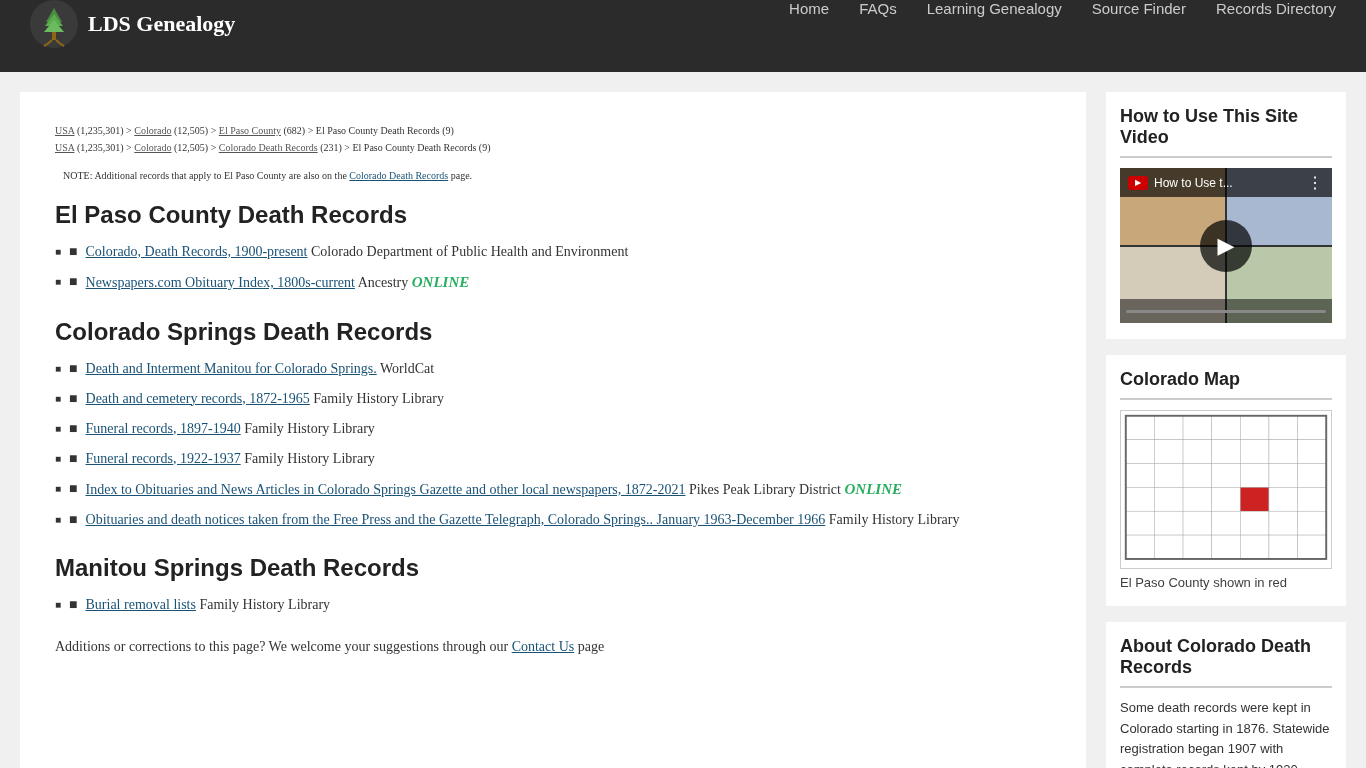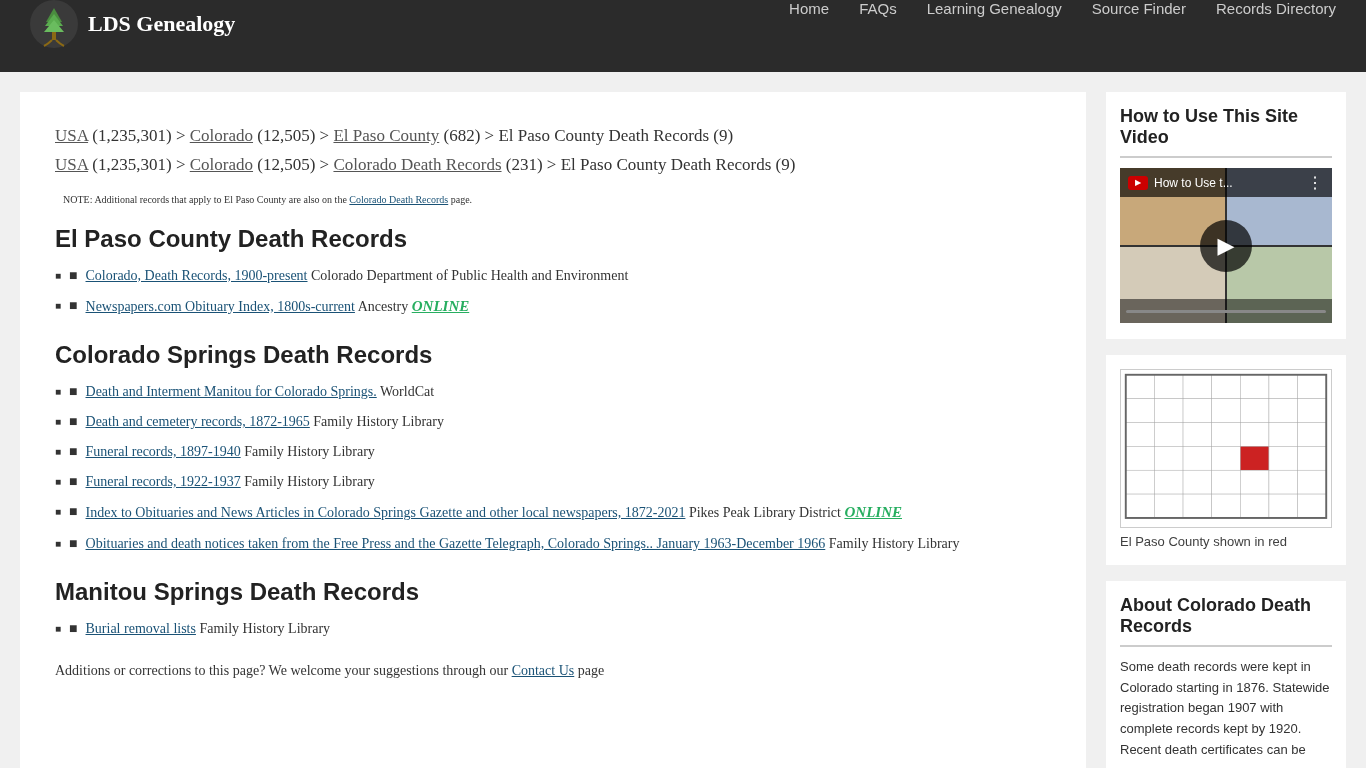--- a/index.html
+++ b/index.html
@@ -63,21 +63,21 @@
 
     
     h1.page-title {
       font-size: 34px;
       font-weight: bold;
       color: #222;
       margin-bottom: 14px;
       font-family: Arial, sans-serif;
     }
     .breadcrumbs {
-      font-size: 17px;
+      font-size: 10px;
       color: #333;
       margin-bottom: 6px;
       line-height: 1.7;
     }
     .breadcrumbs a {
       color: #555;
       text-decoration: underline;
     }
     .note-text {
       font-size: 10px;
@@ -117,21 +117,20 @@
     }
     ul.record-list a {
       color: #1a5276;
       text-decoration: underline;
     }
     .online-badge {
       color: #27ae60;
       font-style: italic;
       font-weight: bold;
       font-size: 15px;
-      text-decoration: underline;
     }
     .footer-note {
       font-size: 14px;
       margin-top: 18px;
       color: #333;
     }
     .footer-note a {
       color: #1a5276;
       text-decoration: underline;
     }
@@ -431,20 +430,21 @@
         <div class="play-btn">▶</div>
         <div class="video-bottom-bar">
           <div class="progress-bar-bg">
             <div class="progress-bar-fill"></div>
           </div>
         </div>
       </div>
     </div>
 
     <div class="sidebar-section">
+      <div class="sidebar-section-title">Colorado Map</div>
       <div class="map-container">
         
         <svg viewBox="0 0 220 160" xmlns="http://www.w3.org/2000/svg" width="100%">
 
           <rect x="5" y="5" width="210" height="150" fill="white" stroke="#999" stroke-width="1"></rect>
 
           <rect x="5" y="5" width="30" height="25" fill="white" stroke="#aaa" stroke-width="0.5"></rect>
           <rect x="35" y="5" width="30" height="25" fill="white" stroke="#aaa" stroke-width="0.5"></rect>
           <rect x="65" y="5" width="30" height="25" fill="white" stroke="#aaa" stroke-width="0.5"></rect>
           <rect x="95" y="5" width="30" height="25" fill="white" stroke="#aaa" stroke-width="0.5"></rect>

